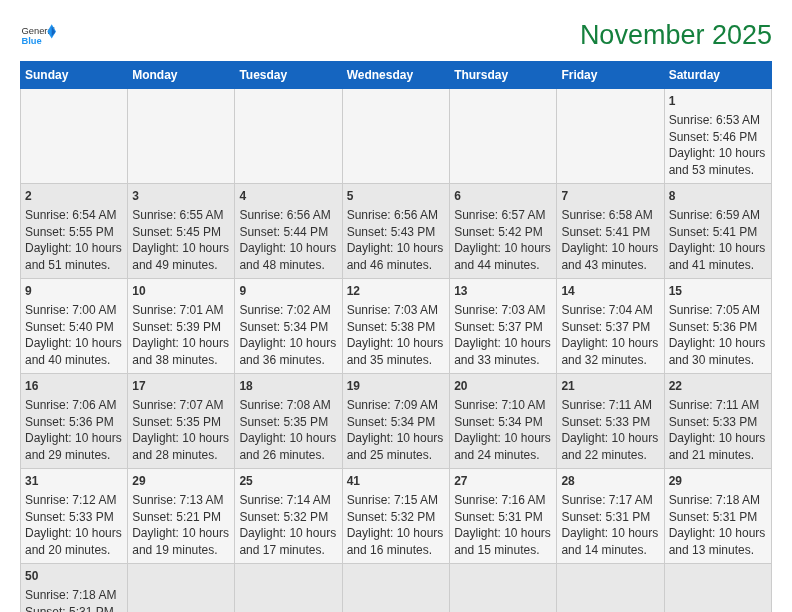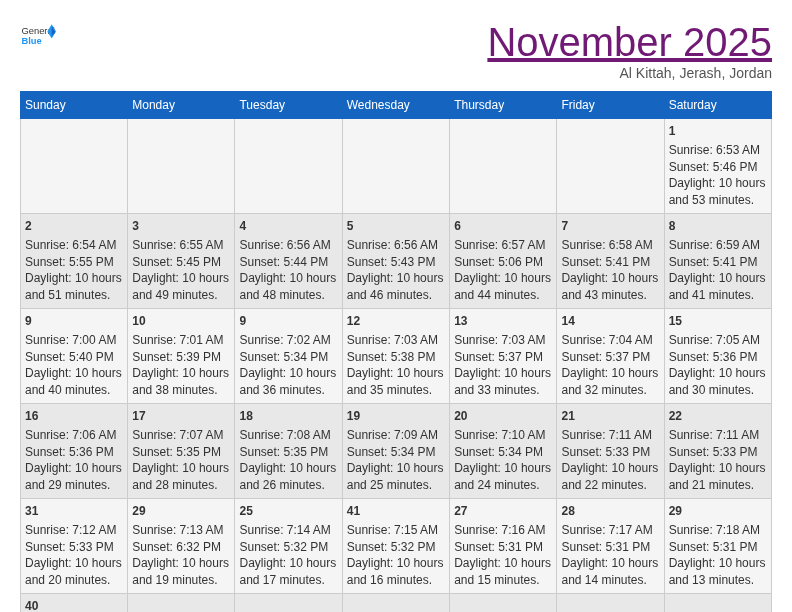--- a/index.html
+++ b/index.html
@@ -22,41 +22,40 @@
       gap: 4px;
     }
     .logo-icon {
       width: 36px;
       height: 30px;
     }
     .title-block {
       text-align: right;
     }
     .month-title {
-      font-size: 40px;
-      color: #701a75;
+      font-size: 27px;
+      color: #15803d;
       font-weight: normal;
-      text-decoration: underline;
     }
     .location {
       font-size: 14px;
       color: #555;
     }
     .calendar {
       width: 100%;
       border-collapse: collapse;
       font-size: 11px;
     }
     .calendar thead th {
       background: #1565C0;
       color: #fff;
       padding: 6px 4px;
       text-align: left;
       font-size: 12px;
-      font-weight: normal;
+      font-weight: bold;
       border: 1px solid #1565C0;
     }
     .calendar tbody td {
       vertical-align: top;
       padding: 4px;
       border: 1px solid #ccc;
       width: 108px;
       min-height: 80px;
       height: 80px;
       color: #333;
@@ -89,21 +88,20 @@
   <div class="logo">
     <svg class="logo-icon" viewBox="0 0 50 40">
       <text x="2" y="18" font-size="13" fill="#333" font-family="Arial" font-weight="normal">General</text>
       <text x="2" y="32" font-size="13" fill="#2196F3" font-family="Arial" font-weight="bold">Blue</text>
       <polygon points="44,5 50,15 44,25 38,15" fill="#2196F3"></polygon>
       <polygon points="44,8 49,16 44,22" fill="#1565C0"></polygon>
     </svg>
   </div>
   <div class="title-block">
     <div class="month-title">November 2025</div>
-    <div class="location">Al Kittah, Jerash, Jordan</div>
   </div>
 </div>
 
 <table class="calendar">
   <thead>
     <tr>
     <th>Sunday</th>
         <th>Monday</th>
         <th>Tuesday</th>
         <th>Wednesday</th>
@@ -148,21 +146,21 @@
         </td>
         <td>
           <span class="day-number">5</span>
           <div class="day-info">Sunrise: 6:56 AM
 Sunset: 5:43 PM
 Daylight: 10 hours and 46 minutes.</div>
         </td>
         <td>
           <span class="day-number">6</span>
           <div class="day-info">Sunrise: 6:57 AM
-Sunset: 5:06 PM
+Sunset: 5:42 PM
 Daylight: 10 hours and 44 minutes.</div>
         </td>
         <td>
           <span class="day-number">7</span>
           <div class="day-info">Sunrise: 6:58 AM
 Sunset: 5:41 PM
 Daylight: 10 hours and 43 minutes.</div>
         </td>
         <td>
           <span class="day-number">8</span>
@@ -262,21 +260,21 @@
       <tr>
         <td>
           <span class="day-number">31</span>
           <div class="day-info">Sunrise: 7:12 AM
 Sunset: 5:33 PM
 Daylight: 10 hours and 20 minutes.</div>
         </td>
         <td>
           <span class="day-number">29</span>
           <div class="day-info">Sunrise: 7:13 AM
-Sunset: 6:32 PM
+Sunset: 5:21 PM
 Daylight: 10 hours and 19 minutes.</div>
         </td>
         <td>
           <span class="day-number">25</span>
           <div class="day-info">Sunrise: 7:14 AM
 Sunset: 5:32 PM
 Daylight: 10 hours and 17 minutes.</div>
         </td>
         <td>
           <span class="day-number">41</span>
@@ -298,21 +296,21 @@
         </td>
         <td>
           <span class="day-number">29</span>
           <div class="day-info">Sunrise: 7:18 AM
 Sunset: 5:31 PM
 Daylight: 10 hours and 13 minutes.</div>
         </td>
       </tr>
       <tr>
         <td>
-          <span class="day-number">40</span>
+          <span class="day-number">50</span>
           <div class="day-info">Sunrise: 7:18 AM
 Sunset: 5:31 PM
 Daylight: 10 hours and 12 minutes.</div>
         </td>
         <td class="empty-cell"></td>
         <td class="empty-cell"></td>
         <td class="empty-cell"></td>
         <td class="empty-cell"></td>
         <td class="empty-cell"></td>
         <td class="empty-cell"></td>

